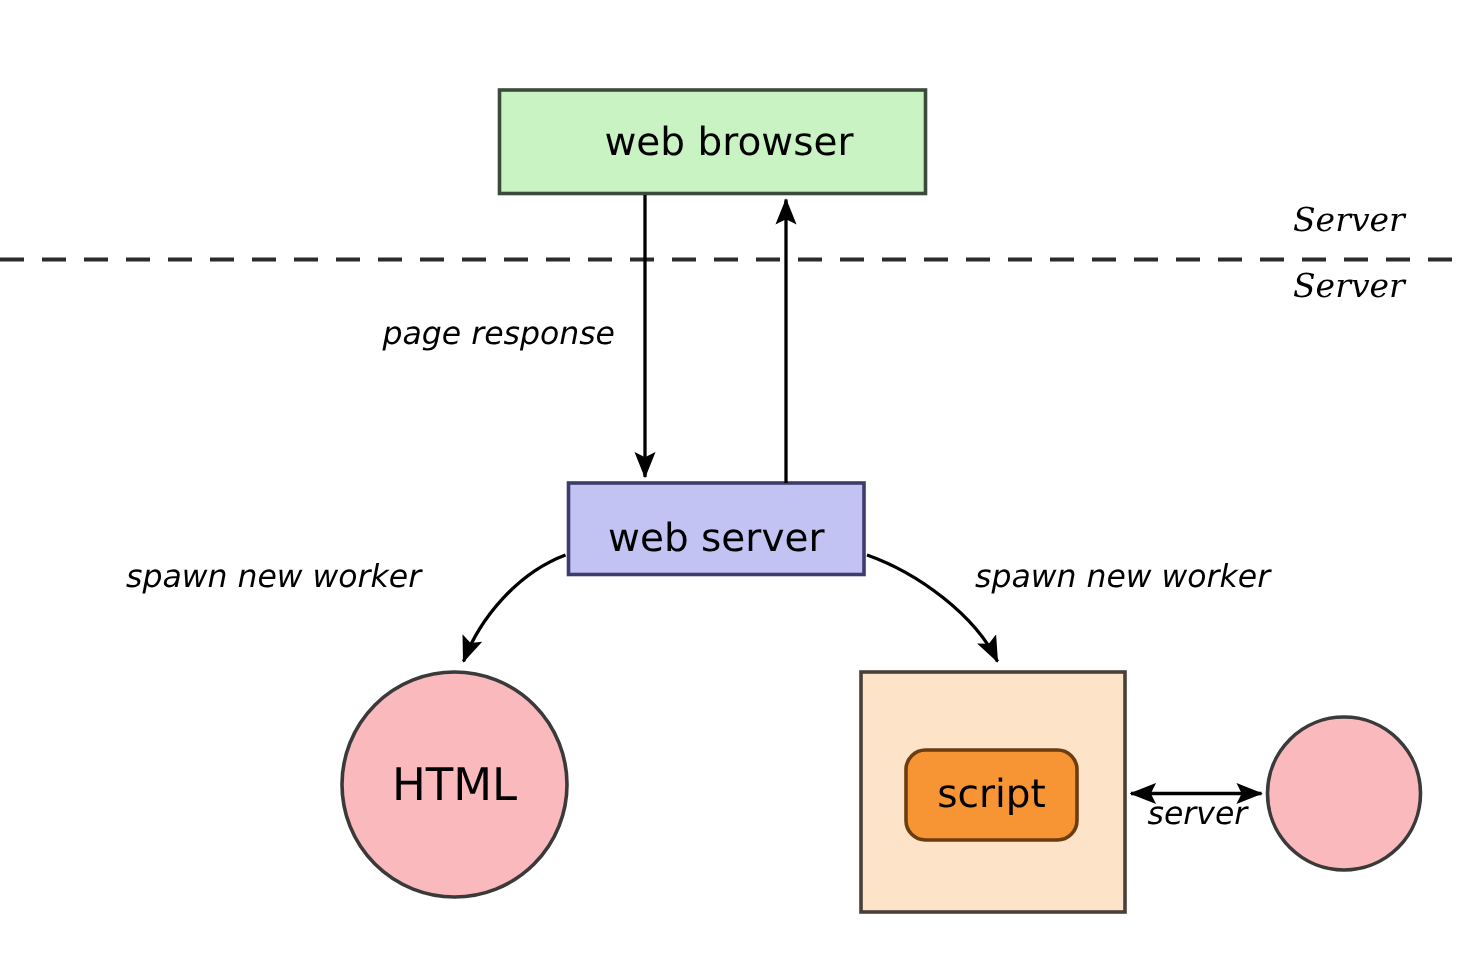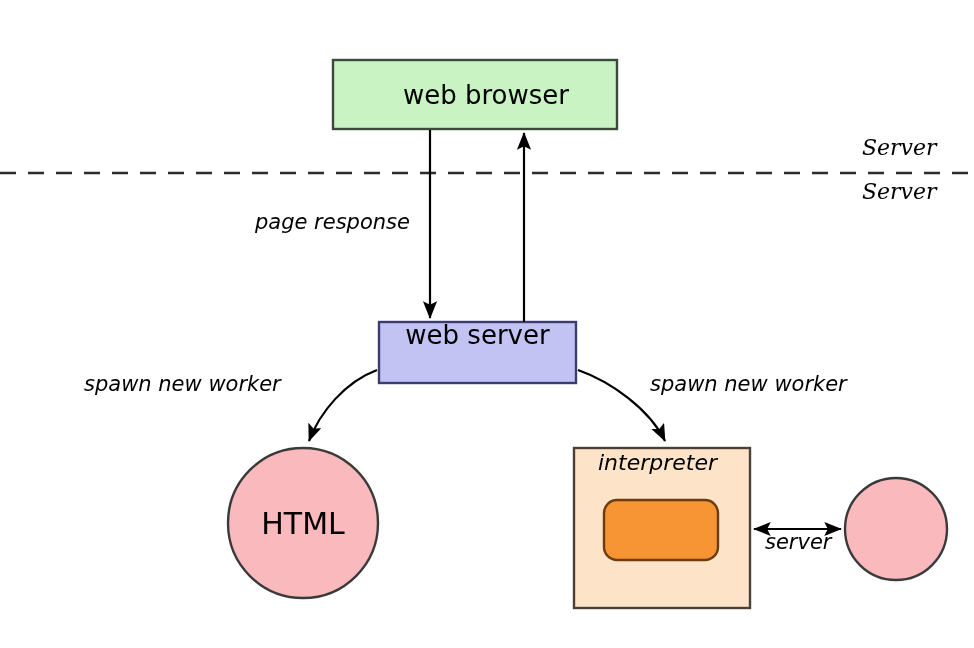--- a/index.html
+++ b/index.html
@@ -97,26 +97,26 @@
 
     <line x1="754" y1="529" x2="841" y2="529" stroke="#000000" stroke-width="2.2" marker-end="url(#arrowhead)" marker-start="url(#arrowhead-start)"></line>
   </svg>
 
   <div class="zone-label" style="left:862px; top:135px;">Server</div>
 
   <div class="zone-label" style="left:862px; top:179px;text-align:right;">Server</div>
 
   <div class="node-label" style="left:333px; top:60px; width:306px; height:69px; font-size:26px;">web browser</div>
 
-  <div class="node-label" style="left:379px; top:304px; width:197px; height:61px; font-size:26px;">web server</div>
+  <div class="node-label" style="left:379px; top:328px; width:197px; height:61px; font-size:26px;">web server</div>
 
   <div class="node-label" style="left:228px; top:448px; width:150px; height:150px; font-size:30px;text-align:right;">HTML</div>
 
-  <div class="box-title" style="left:598px; top:450px;">interpreter</div>
 
+  <div class="node-label" style="left:604px; top:500px; width:114px; height:60px; font-size:26px;">script</div>
 
 
   <div class="edge-label" style="left:255px; top:210px;">page response</div>
 
 
   <div class="edge-label" style="left:84px; top:372px;">spawn new worker</div>
 
   <div class="edge-label" style="left:650px; top:372px;">spawn new worker</div>
 
   <div class="edge-label" style="left:765px; top:530px;">server</div>

